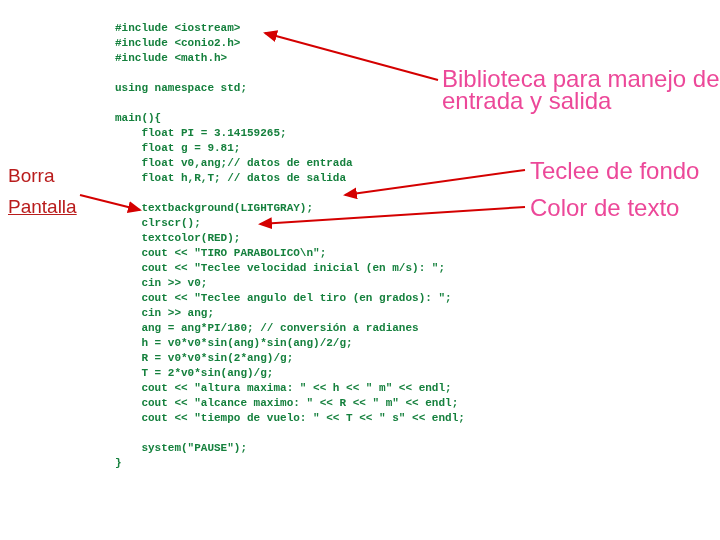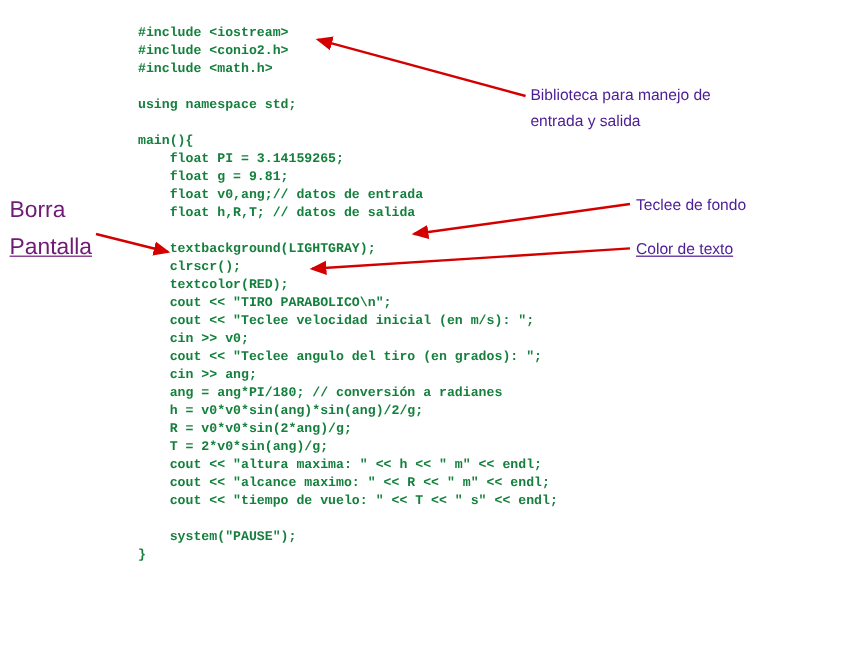--- a/index.html
+++ b/index.html
@@ -19,27 +19,27 @@
     font-family: "Courier New", monospace;
     font-size: 11px;
     font-weight: bold;
     line-height: 15px;
     white-space: pre;
     color: #15803d;
   }
   .label-left {
     position: absolute;
     font-size: 19px;
-    color: #701a75;
+    color: #b91c1c;
     font-family: Arial, sans-serif;
   }
   .label-right {
     position: absolute;
-    font-size: 13px;
-    color: #4c1d95;
+    font-size: 24px;
+    color: #ec4899;
     font-family: Arial, sans-serif;
     line-height: 22px;
   }
   svg.arrows {
     position: absolute;
     left: 0;
     top: 0;
     width: 720px;
     height: 540px;
     pointer-events: none;
@@ -80,21 +80,21 @@
 }</pre>
 
 <div class="label-left" style="left:8px; top:165px;">Borra</div>
 <div class="label-left" style="left:8px; top:196px;text-decoration:underline;">Pantalla</div>
 
 <div class="label-right" style="left:442px; top:68px;">
   <span>Biblioteca para manejo de</span><br>
   <span>entrada y salida</span>
 </div>
 <div class="label-right" style="left:530px; top:160px;">Teclee de fondo</div>
-<div class="label-right" style="left:530px; top:197px;text-decoration:underline;">Color de texto</div>
+<div class="label-right" style="left:530px; top:197px;">Color de texto</div>
 
 <svg class="arrows">
   <defs>
     <marker id="ah" markerWidth="8" markerHeight="8" refX="6" refY="3" orient="auto">
       <path d="M0,0 L7,3 L0,6 Z" fill="#d40000"></path>
     </marker>
   </defs>
 
   <line x1="438" y1="80" x2="265" y2="33" stroke="#d40000" stroke-width="2" marker-end="url(#ah)"></line>
 

